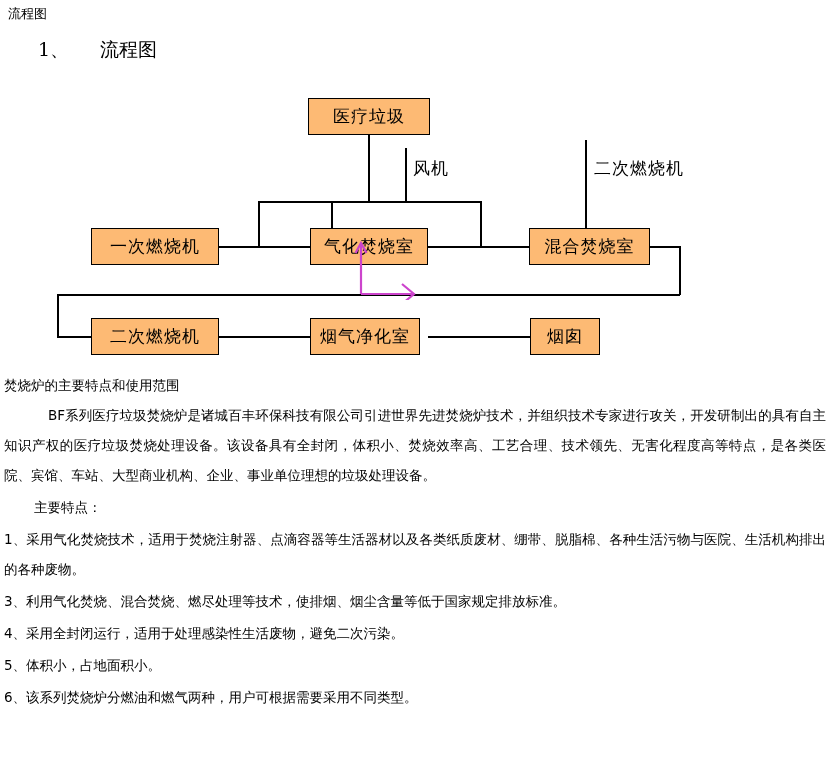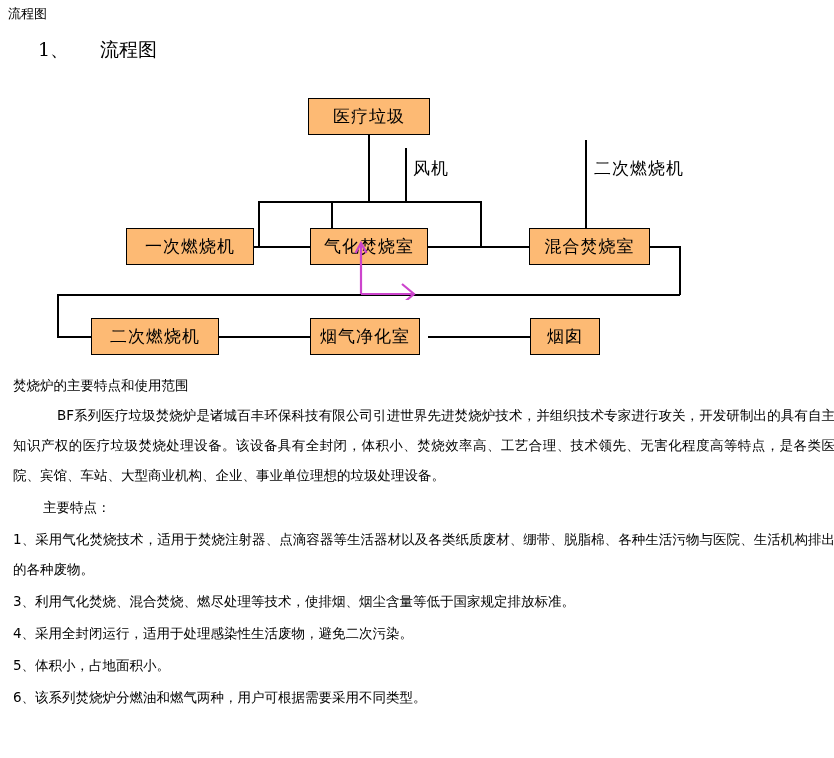--- a/index.html
+++ b/index.html
@@ -81,21 +81,21 @@
     left: 330px;
     top: 150px;
     width: 110px;
     height: 70px;
     z-index: 4;
   }
 
   
   #body-copy {
     position: absolute;
-    left: 9px;
+    left: 0;
     top: 375px;
     width: 680px;
     font-family: "DejaVu Sans", "Liberation Sans", sans-serif;
     font-size: 13.5px;
   }
   .p-sub {
     margin: 0 0 4px 4px;
     line-height: 21px;
   }
   .p-para {
@@ -127,21 +127,21 @@
 <div class="section-heading">
   <span class="num">1、</span><span>流程图</span>
 </div>
 
 <div id="flow-diagram">
 
   <div class="fbox" style="left:308px; top:18px; width:122px; height:37px;">
     <span>医疗垃圾</span>
   </div>
 
-  <div class="fbox" style="left:91px; top:148px; width:128px; height:37px;margin-left:35px;">
+  <div class="fbox" style="left:91px; top:148px; width:128px; height:37px;">
     <span>一次燃烧机</span>
   </div>
 
   <div class="fbox" style="left:529px; top:148px; width:121px; height:37px;">
     <span>混合焚烧室</span>
   </div>
 
   <div class="fbox" style="left:310px; top:148px; width:118px; height:37px;">
     <span>气化焚烧室</span>
   </div>

